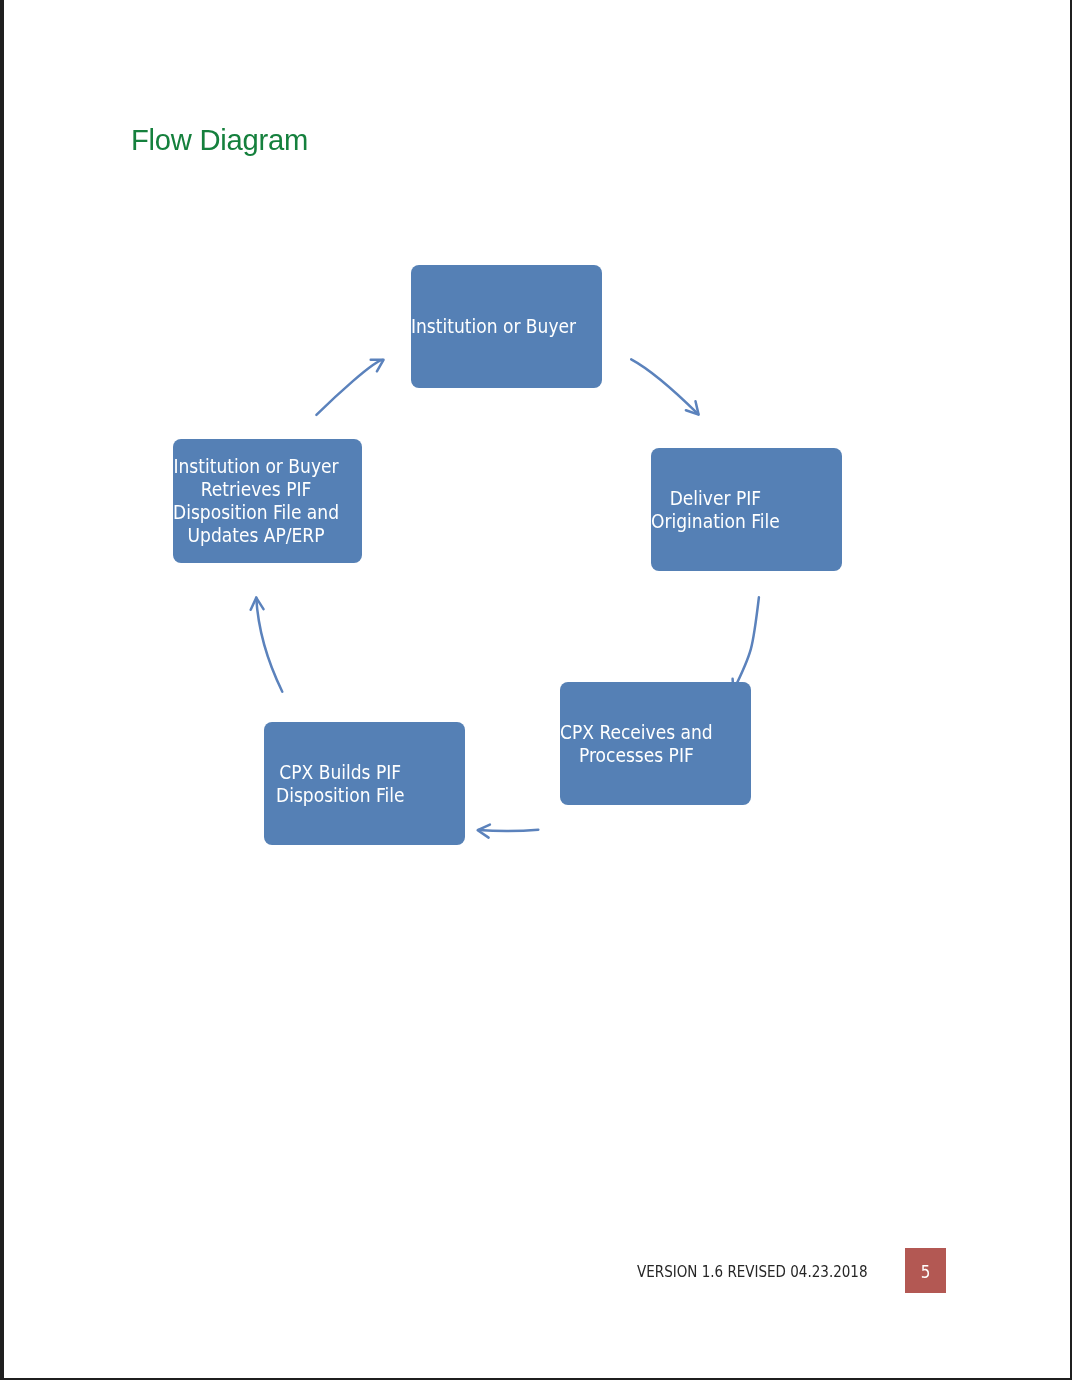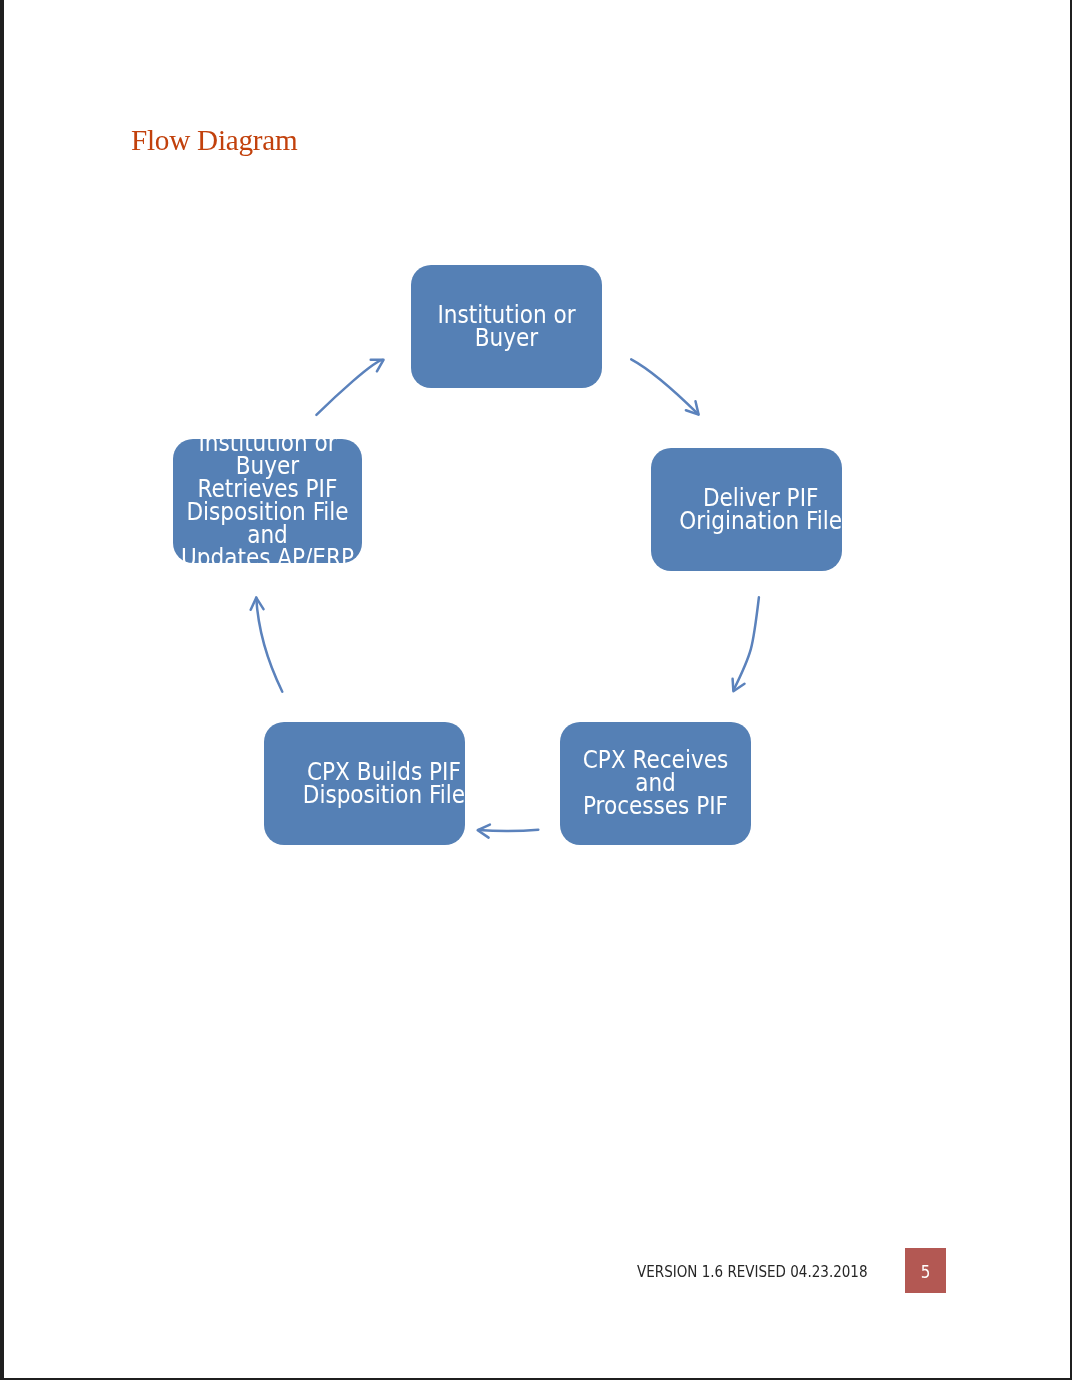--- a/index.html
+++ b/index.html
@@ -9,29 +9,29 @@
        -webkit-font-smoothing:antialiased;}
 
   .page{position:absolute;left:0;top:0;width:1072px;height:1380px;background:#ffffff;
         transform:translateZ(0);}
 
   .edge-left{position:absolute;left:0;top:0;width:4px;height:1380px;background:#1f1f1f;}
   .edge-right{position:absolute;left:1070px;top:0;width:2px;height:1380px;background:#1f1f1f;}
   .edge-bottom{position:absolute;left:0;top:1378px;width:1072px;height:2px;background:#1f1f1f;}
 
   .title{position:absolute;left:131px;top:123px;
-         font-family:Liberation Serif, serif;font-size:29.2px;
-         color:#c2410c;letter-spacing:-0.25px;line-height:34px;white-space:nowrap;
+         font-family:Liberation Sans, sans-serif;font-size:29.2px;
+         color:#15803d;letter-spacing:-0.25px;line-height:34px;white-space:nowrap;
          transform:translateZ(0);}
 
   .arrows{position:absolute;left:0;top:0;}
 
-  .node{position:absolute;background:#5580b5;border-radius:20px;color:#ffffff;
-        display:flex;align-items:center;justify-content:flex-end;text-align:center;
-        font-size:24px;line-height:23px;letter-spacing:0px;transform:translateZ(0);}
+  .node{position:absolute;background:#5580b5;border-radius:8px;color:#ffffff;
+        display:flex;align-items:center;justify-content:flex-start;text-align:center;
+        font-size:19px;line-height:23px;letter-spacing:0px;transform:translateZ(0);}
   .node-label{display:block;transform:translateZ(0);}
 
   .footer{position:absolute;left:637px;top:1263px;font-size:15px;color:#262626;
           white-space:nowrap;letter-spacing:0px;line-height:19px;transform:translateZ(0);}
   .pagebox{position:absolute;left:905px;top:1248px;width:41px;height:45px;
            background:#b35853;color:#ffffff;font-size:16.8px;transform:translateZ(0);}
   .pagebox .pagenum{position:absolute;left:0;top:15.5px;width:41px;
                     text-align:center;line-height:17px;transform:translateZ(0);}
 </style>
 </head>
@@ -60,21 +60,21 @@
     </g>
   </svg>
 
   <div id="node-layer">
       <div class="node" id="node-institution-or-buyer" style="left: 411px; top: 265px; width: 191px; height: 123px; background: rgb(85, 128, 181); color: rgb(255, 255, 255);">
         <span class="node-label">Institution or Buyer</span>
       </div>
       <div class="node" id="node-deliver-pif-origination-file" style="left: 651px; top: 448px; width: 191px; height: 123px; background: rgb(85, 128, 181); color: rgb(255, 255, 255);">
         <span class="node-label">Deliver PIF<br>Origination File</span>
       </div>
-      <div class="node" id="node-cpx-receives-and-processes-pif" style="left: 560px; top: 722px; width: 191px; height: 123px; background: rgb(85, 128, 181); color: rgb(255, 255, 255);">
+      <div class="node" id="node-cpx-receives-and-processes-pif" style="left: 560px; top: 682px; width: 191px; height: 123px; background: rgb(85, 128, 181); color: rgb(255, 255, 255);">
         <span class="node-label">CPX Receives and<br>Processes PIF</span>
       </div>
       <div class="node" id="node-cpx-builds-pif-disposition-file" style="left: 264px; top: 722px; width: 189px; height: 123px; background: rgb(85, 128, 181); color: rgb(255, 255, 255); padding-left: 12px;">
         <span class="node-label">CPX Builds PIF<br>Disposition File</span>
       </div>
       <div class="node" id="node-institution-or-buyer-retrieves-pif" style="left: 173px; top: 439px; width: 189px; height: 124px; background: rgb(85, 128, 181); color: rgb(255, 255, 255);">
         <span class="node-label">Institution or Buyer<br>Retrieves PIF<br>Disposition File and<br>Updates AP/ERP</span>
       </div>
     </div>
 

